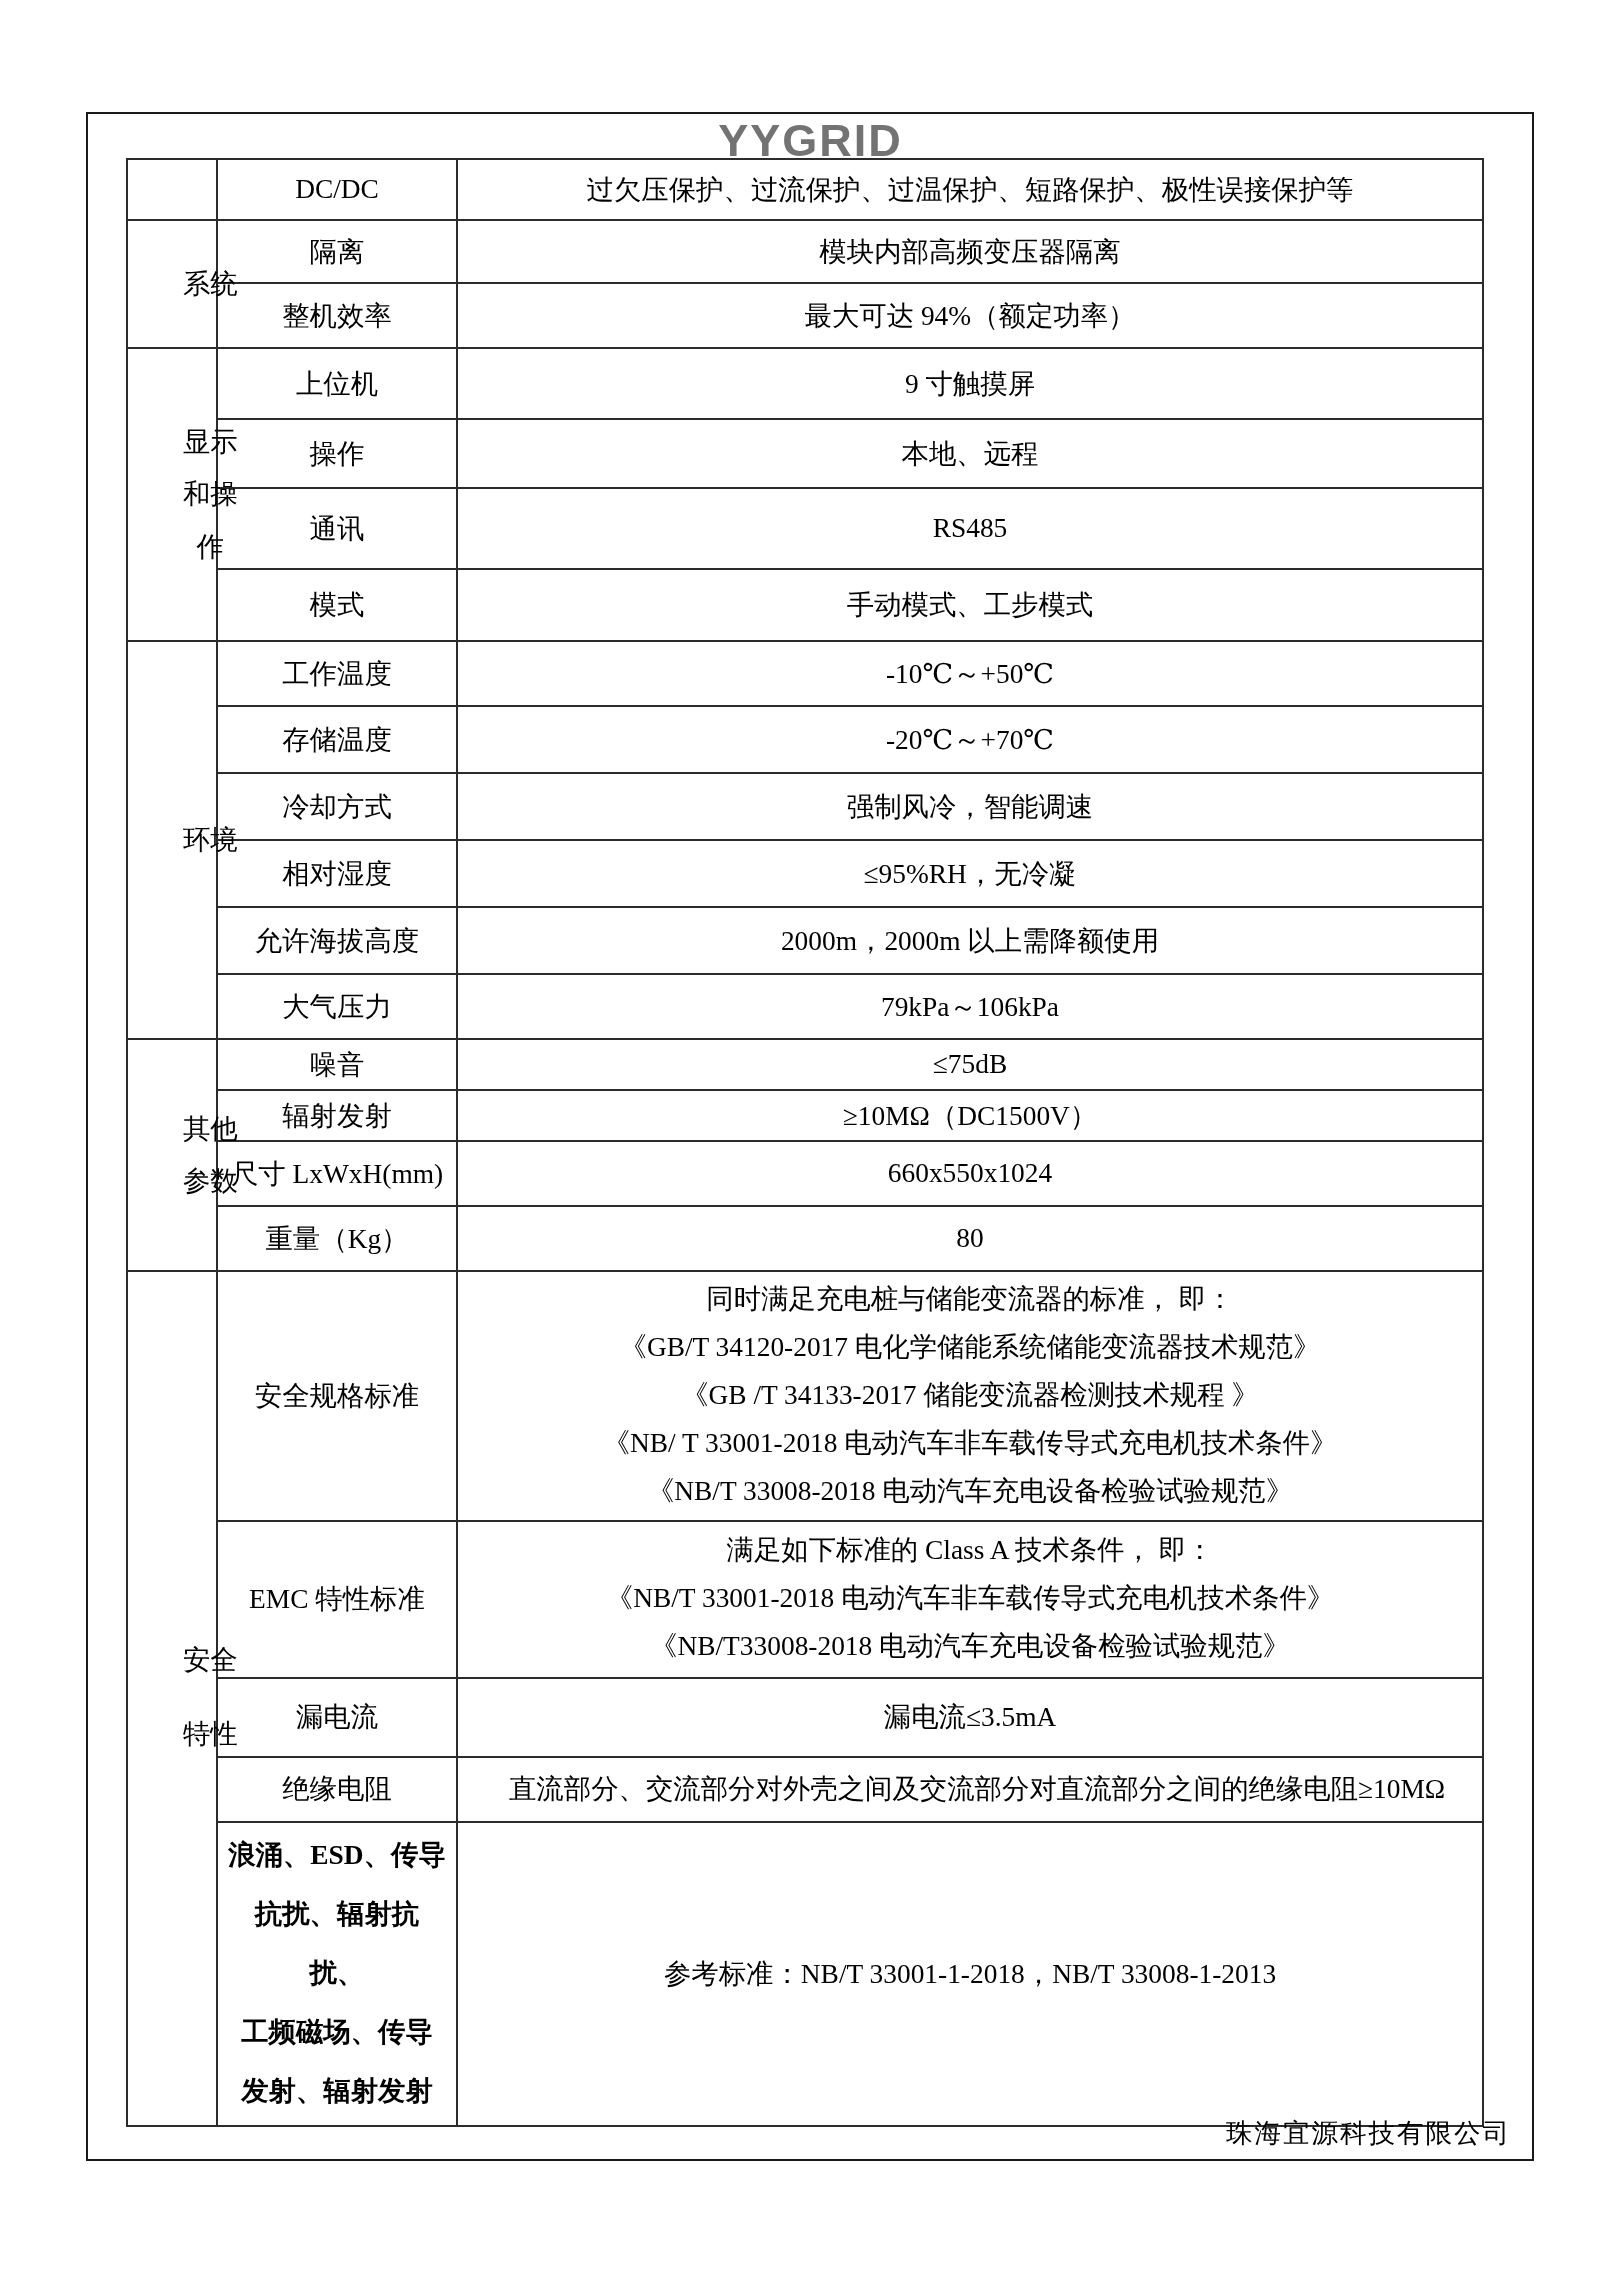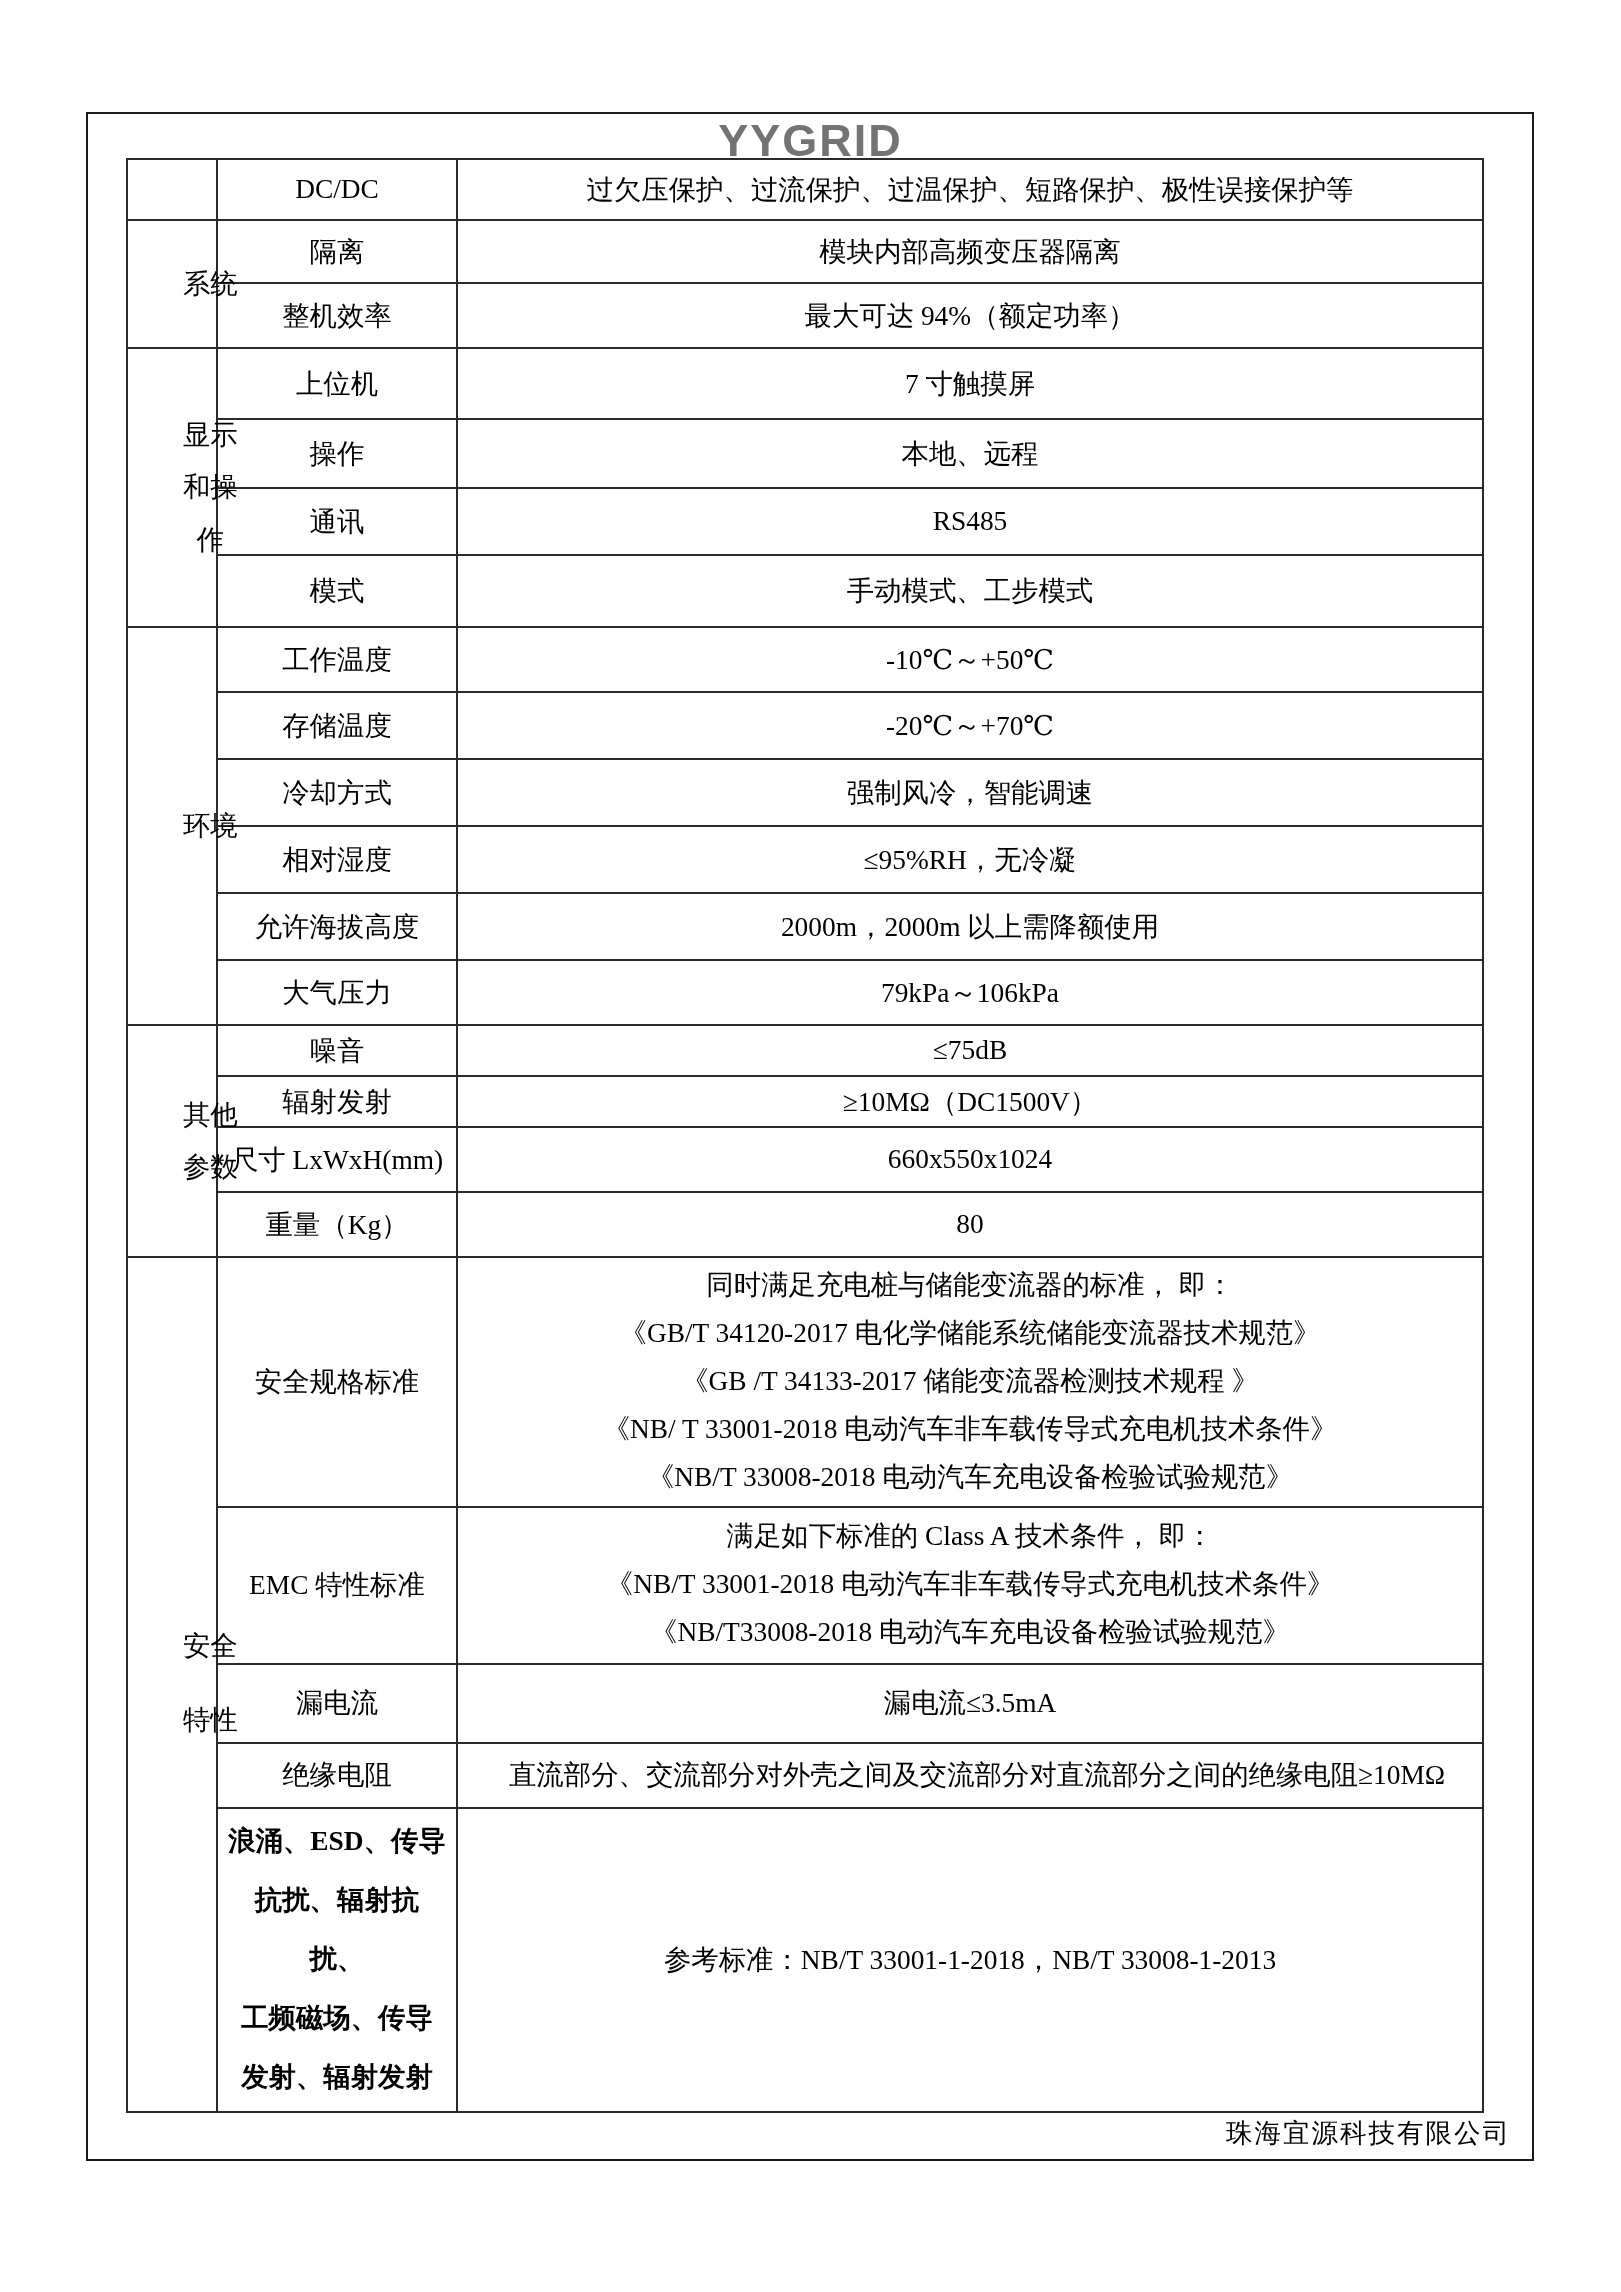--- a/index.html
+++ b/index.html
@@ -95,27 +95,27 @@
     <td>模块内部高频变压器隔离</td>
   </tr>
   <tr style="height:65px">
     <td>整机效率</td>
     <td>最大可达 94%（额定功率）</td>
   </tr>
 
   <tr class="sec" style="height:71px">
     <td class="group" rowspan="4"><span class="inner">显示和操作</span></td>
     <td>上位机</td>
-    <td>7 寸触摸屏</td>
+    <td>9 寸触摸屏</td>
   </tr>
   <tr style="height:69px">
     <td>操作</td>
     <td>本地、远程</td>
   </tr>
-  <tr style="height:67px">
+  <tr style="height:81px">
     <td>通讯</td>
     <td>RS485</td>
   </tr>
   <tr style="height:72px">
     <td>模式</td>
     <td>手动模式、工步模式</td>
   </tr>
 
   <tr class="sec" style="height:65px">
     <td class="group" rowspan="6"><span class="inner">环境</span></td>

